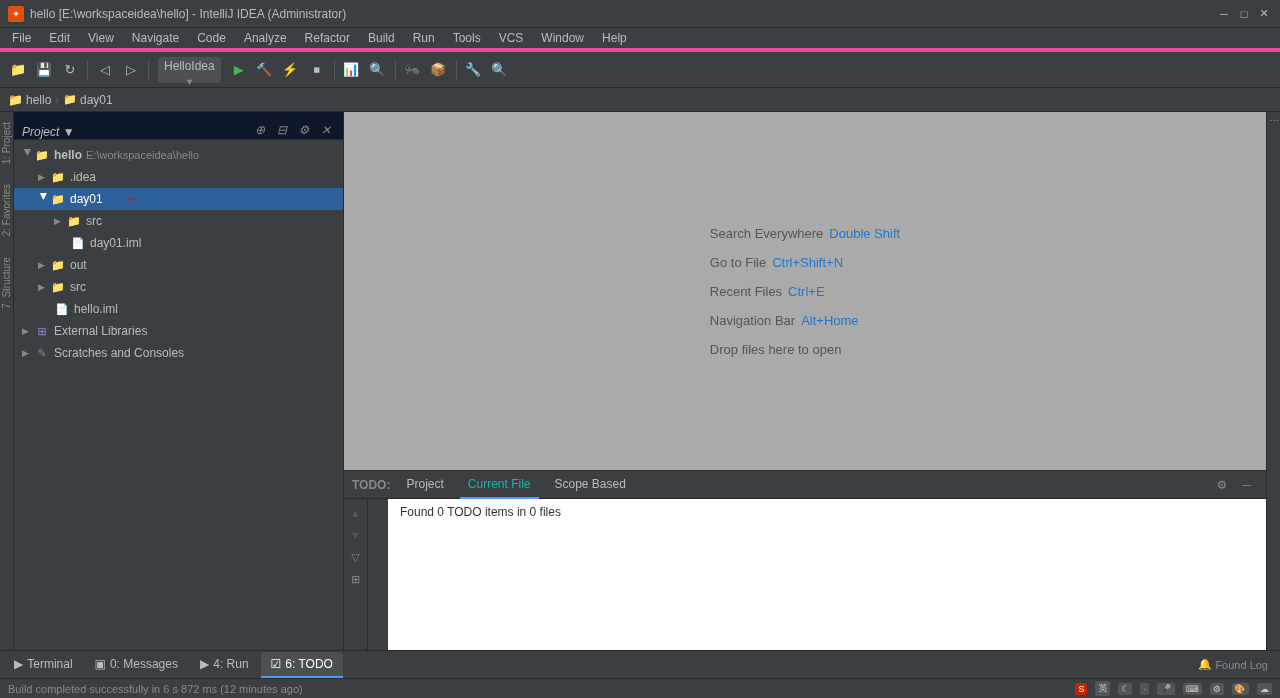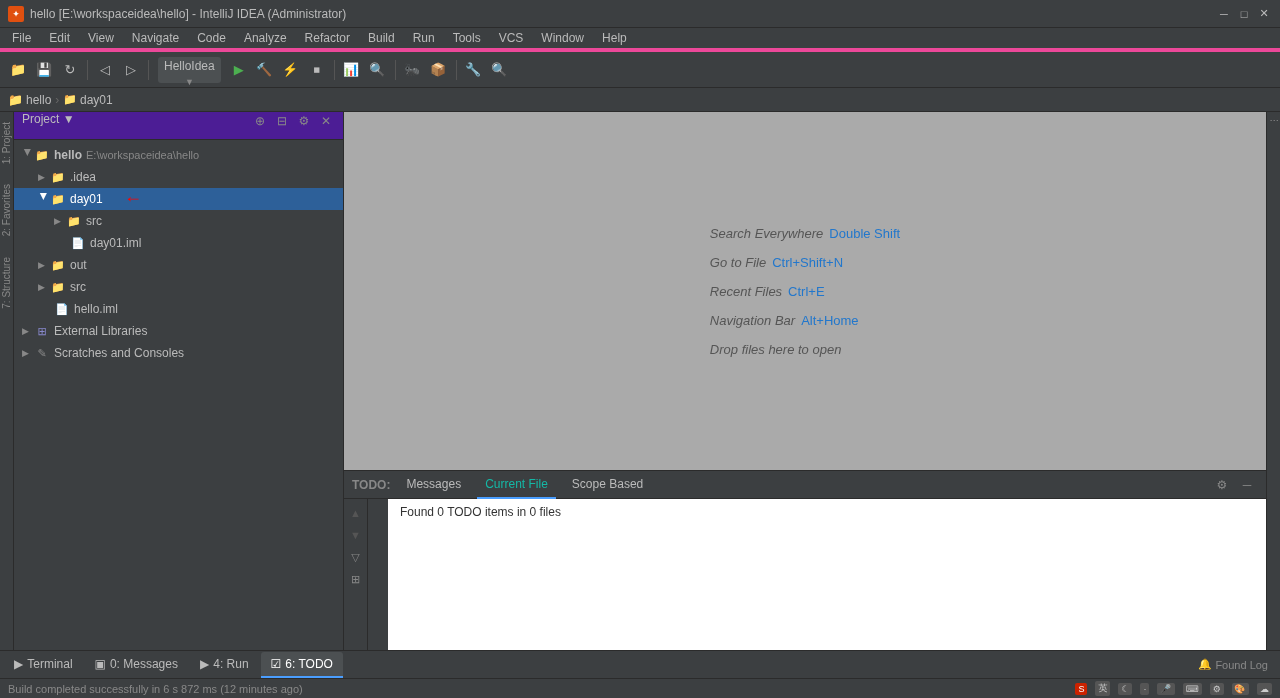--- a/index.html
+++ b/index.html
@@ -92,26 +92,27 @@
     
     #project-panel {
       width: 330px;
       background: #3c3f41;
       border-right: 1px solid #2b2b2b;
       display: flex;
       flex-direction: column;
     }
     #project-panel-header {
       height: 28px;
-      background: #4c1d95;
-      display: flex;
-      align-items: flex-start;
+      background: #0f172a;
+      display: flex;
+      align-items: flex-end;
       padding: 0 8px;
       border-bottom: 1px solid #2b2b2b;
       gap: 4px;
+      font-style: italic;
     }
     #project-panel-header .panel-title { font-size: 12px; color: #bbbbbb; flex: 1; }
     #project-panel-header .header-btn {
       width: 18px; height: 18px;
       display: flex; align-items: center; justify-content: center;
       cursor: pointer; color: #888; font-size: 12px; border-radius: 2px;
     }
 
     
     #tree {
@@ -150,21 +151,21 @@
       position: relative;
     }
     #editor-hints {
       display: flex;
       flex-direction: column;
       gap: 14px;
       color: #555;
       font-size: 13px;
     }
     .hint-line { display: flex; gap: 6px; align-items: baseline; }
-    .hint-label { color: #555; font-style: italic; }
+    .hint-label { color: #555; }
     .hint-shortcut { color: #2277cc; }
 
     
     #bottom-panel {
       height: 180px;
       background: #3c3f41;
       border-top: 1px solid #2b2b2b;
       display: flex;
       flex-direction: column;
     }
@@ -492,21 +493,21 @@
           </div>
           <div class="hint-line">
             <span class="hint-label">Drop files here to open</span>
           </div>
         </div>
       </div>
 
       <div id="bottom-panel">
         <div id="todo-header">
           <span class="todo-label">TODO:</span>
-          <div class="todo-tab">Messages</div>
+          <div class="todo-tab">Project</div>
           <div class="todo-tab active">Current File</div>
           <div class="todo-tab">Scope Based</div>
           <div class="todo-header-right">
             <div class="todo-btn" title="Settings">⚙</div>
             <div class="todo-btn" title="Collapse">─</div>
           </div>
         </div>
         <div style="display:flex; flex:1; overflow:hidden;">
           <div id="todo-left-bar">
             <div class="vbtn disabled" title="Up">▲</div>

